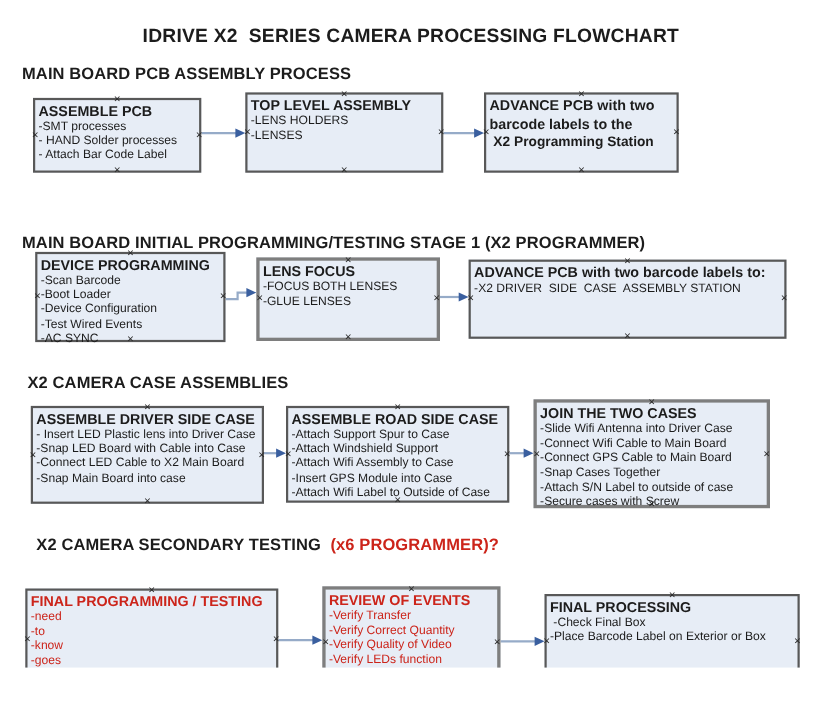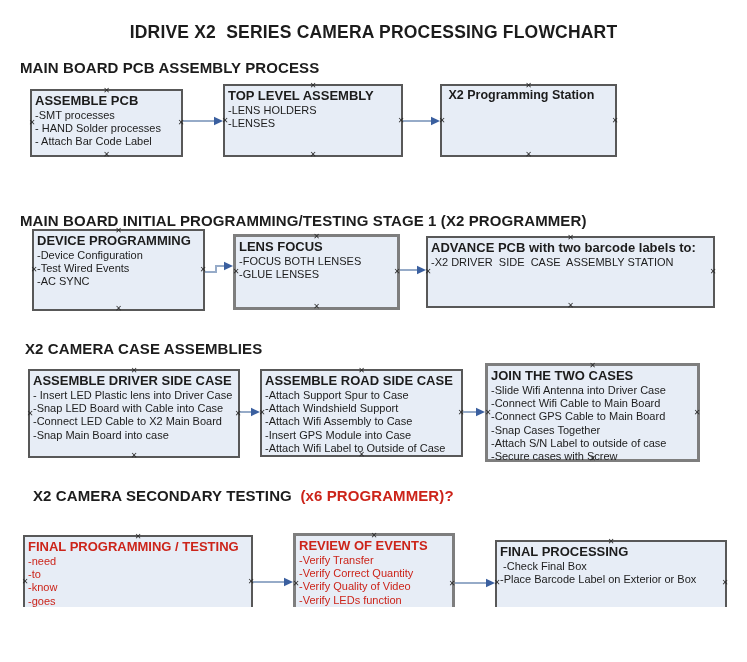--- a/index.html
+++ b/index.html
@@ -83,29 +83,32 @@
   <div class="flowbox" style="left:223px;top:84px;width:180px;height:73px">
     <div class="bt">TOP LEVEL ASSEMBLY</div>
     <div class="ln">-LENS HOLDERS</div>
     <div class="ln">-LENSES</div>
   <span class="anch" style="left: 50%; top: 0%;">✕</span>
       <span class="anch" style="left: 50%; top: 100%;">✕</span>
       <span class="anch" style="left: 0%; top: 50%;">✕</span>
       <span class="anch" style="left: 100%; top: 50%;">✕</span>
     </div>
   <div class="flowbox" style="left:440px;top:84px;width:177px;height:73px">
+    <div class="bt">ADVANCE PCB with two barcode labels to the</div>
     <div class="ln bold"> X2 Programming Station</div>
   <span class="anch" style="left: 50%; top: 0%;">✕</span>
       <span class="anch" style="left: 50%; top: 100%;">✕</span>
       <span class="anch" style="left: 0%; top: 50%;">✕</span>
       <span class="anch" style="left: 100%; top: 50%;">✕</span>
     </div>
 
   <div class="flowbox" style="left:32px;top:229px;width:173px;height:82px">
     <div class="bt">DEVICE PROGRAMMING</div>
+    <div class="ln">-Scan Barcode</div>
+    <div class="ln">-Boot Loader</div>
     <div class="ln">-Device Configuration</div>
     <div class="ln">-Test Wired Events</div>
     <div class="ln">-AC SYNC</div>
   <span class="anch" style="left: 50%; top: 0%;">✕</span>
       <span class="anch" style="left: 50%; top: 100%;">✕</span>
       <span class="anch" style="left: 0%; top: 50%;">✕</span>
       <span class="anch" style="left: 100%; top: 50%;">✕</span>
     </div>
   <div class="flowbox thick" style="left:233px;top:234px;width:167px;height:76px">
     <div class="bt">LENS FOCUS</div>

